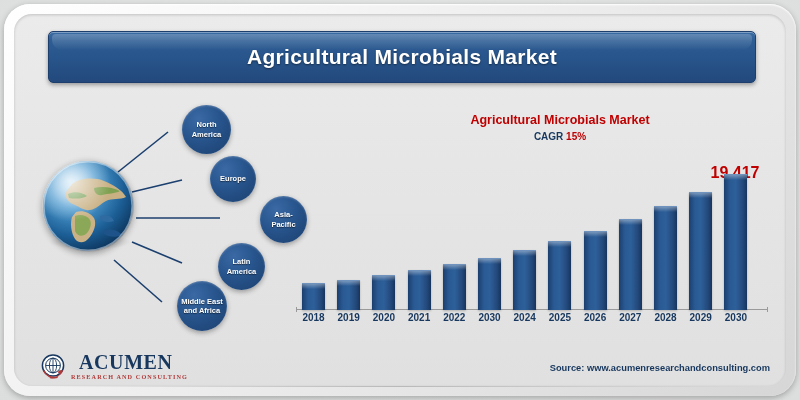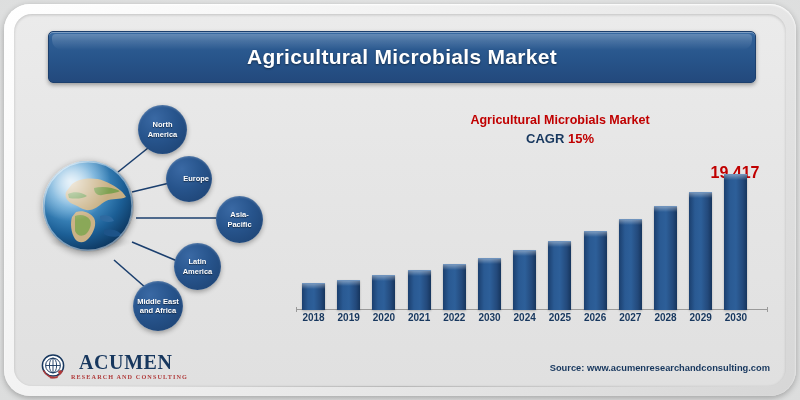--- a/index.html
+++ b/index.html
@@ -63,31 +63,32 @@
     box-shadow:0 2px 6px rgba(0,0,0,.3), inset -6px -8px 18px rgba(0,0,0,.35);
   }
   .connector{position:absolute;left:0;top:0;width:300px;height:260px;overflow:visible;}
   .bubble{
     position:absolute;border-radius:50%;
     background:radial-gradient(circle at 34% 28%, #3a69a4 0%, #27548c 45%, #1b3f6e 100%);
     box-shadow:0 2px 5px rgba(0,0,0,.32), inset 0 1px 2px rgba(255,255,255,.22);
     display:flex;align-items:center;justify-content:center;text-align:center;
     color:#ffffff;font-size:7.5px;font-weight:bold;line-height:1.22;
     text-shadow:0 1px 1px rgba(0,0,0,.5);
+    margin-left:44px;
   }
   .bubble span{display:block;padding:0 3px;}
 
   
   .chart-heading{
     position:absolute;left:400px;top:112px;width:320px;text-align:center;
     line-height:1.42;
   }
   .ch-line1{color:#c00000;font-size:12.5px;font-weight:bold;display:block;}
   .ch-line2{color:#17375e;font-size:12.5px;font-weight:bold;display:block;}
-  .ch-line3{color:#17375e;font-size:13px;font-weight:bold;display:block;}
+  .ch-line3{color:#17375e;font-size:10px;font-weight:bold;display:block;}
   .ch-line3 b{color:#c00000;font-weight:bold;}
 
   .plot{position:absolute;left:296px;top:160px;width:472px;height:150px;}
   .bar{
     position:absolute;bottom:0;width:23px;
     background:linear-gradient(90deg,#1b3f6e 0%,#2a5a93 26%,#2d5f99 52%,#23497b 82%,#16355d 100%);
     border-top:1px solid #6f93bd;
     box-shadow:0 1px 2px rgba(0,0,0,.22);
   }
   .bar::before{
@@ -192,21 +193,21 @@
           </g>
           <circle cx="46" cy="46" r="45" fill="url(#shine)"></circle>
           <circle cx="46" cy="46" r="44.2" fill="none" stroke="#ffffff" stroke-opacity=".45" stroke-width="1.6"></circle>
         </svg>
       </div>
     </div>
 
     <div class="bubble" style="left:138px;top:105px;width:49px;height:49px;">
       <span>North America</span>
     </div>
-    <div class="bubble" style="left:166px;top:156px;width:46px;height:46px;justify-content:flex-end;">
+    <div class="bubble" style="left:166px;top:156px;width:46px;height:46px;">
       <span>Europe</span>
     </div>
     <div class="bubble" style="left:216px;top:196px;width:47px;height:47px;">
       <span>Asia-Pacific</span>
     </div>
     <div class="bubble" style="left:174px;top:243px;width:47px;height:47px;">
       <span>Latin America</span>
     </div>
     <div class="bubble" style="left:133px;top:281px;width:50px;height:50px;">
       <span>Middle East and Africa</span>

